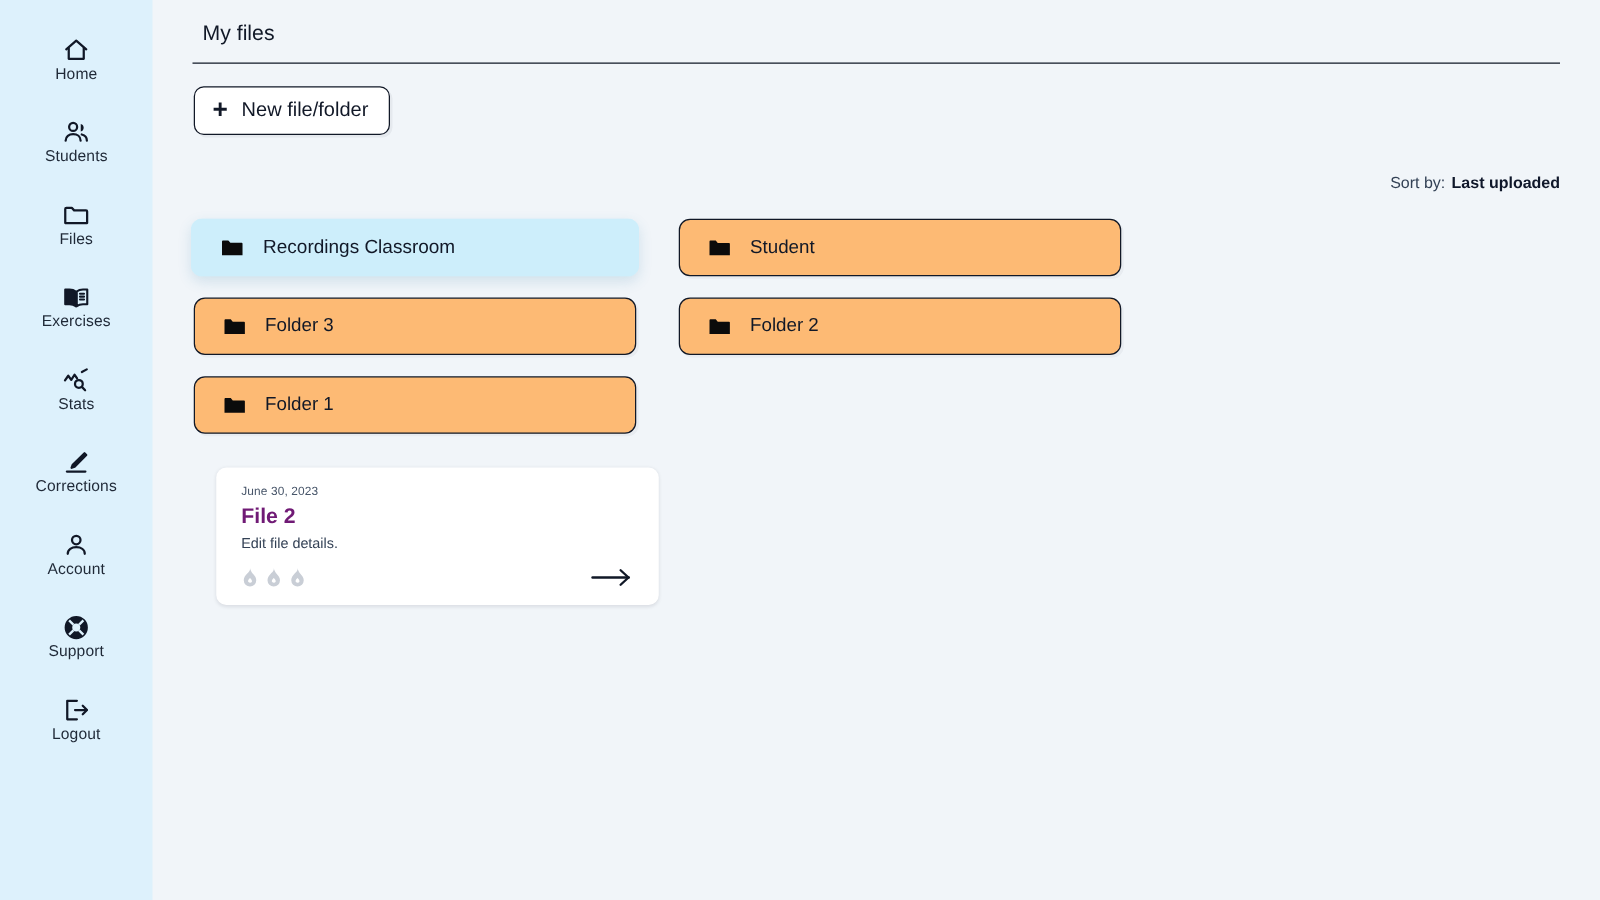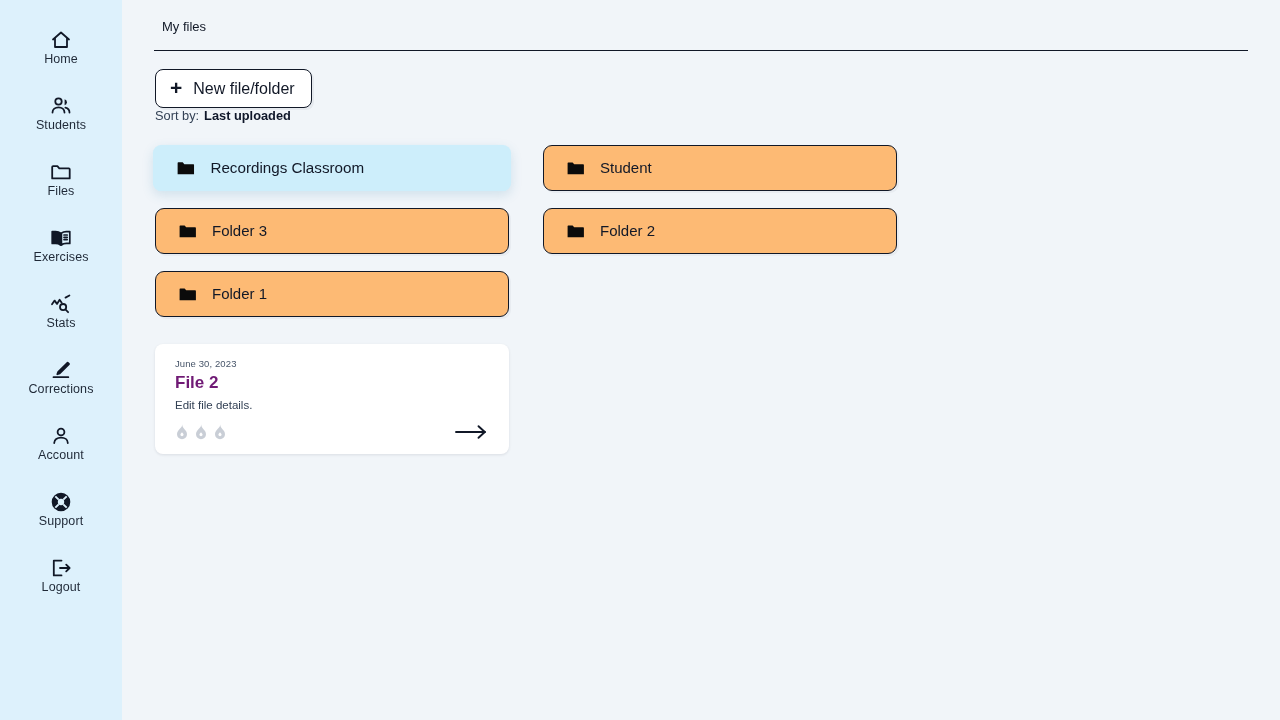--- a/index.html
+++ b/index.html
@@ -60,21 +60,21 @@
   
   #main {
     flex: 1 1 auto;
     height: 720px;
     position: relative;
     padding: 0 32px 0 32px;
     overflow: hidden;
   }
 
   #page-title {
-    font-size: 13px;
+    font-size: 17px;
     font-weight: 400;
     color: #111827;
     padding-top: 16px;
     padding-left: 8px;
     line-height: 22px;
   }
 
   #title-divider {
     margin-top: 12px;
     border-top: 1.4px solid #111827;
@@ -106,21 +106,21 @@
     top: -1px;
   }
 
   .meta-row {
     margin-left: 1px;
     font-size: 12.8px;
     color: #334155;
     line-height: 16px;
   }
   #allow-row { margin-top: 17px; }
-  #sort-row  { margin-top: 0; }
+  #sort-row  { margin-top: 30px; text-align: right; }
   .meta-row .strong {
     font-weight: 700;
     color: #0f172a;
     margin-left: 5px;
   }
 
   
   #grid {
     margin-top: 21px;
     margin-left: 1px;
@@ -158,21 +158,21 @@
   .folder-name {
     font-size: 15px;
     color: #111827;
     line-height: 18px;
     white-space: nowrap;
   }
 
   
   #file-row {
     margin-top: 27px;
-    margin-left: 1px;
+    margin-left: 19px;
     display: flex;
   }
 
   .file-card {
     width: 354px;
     height: 110px;
     background: #ffffff;
     border-radius: 8px;
     padding: 14px 18px 12px 20px;
     position: relative;

